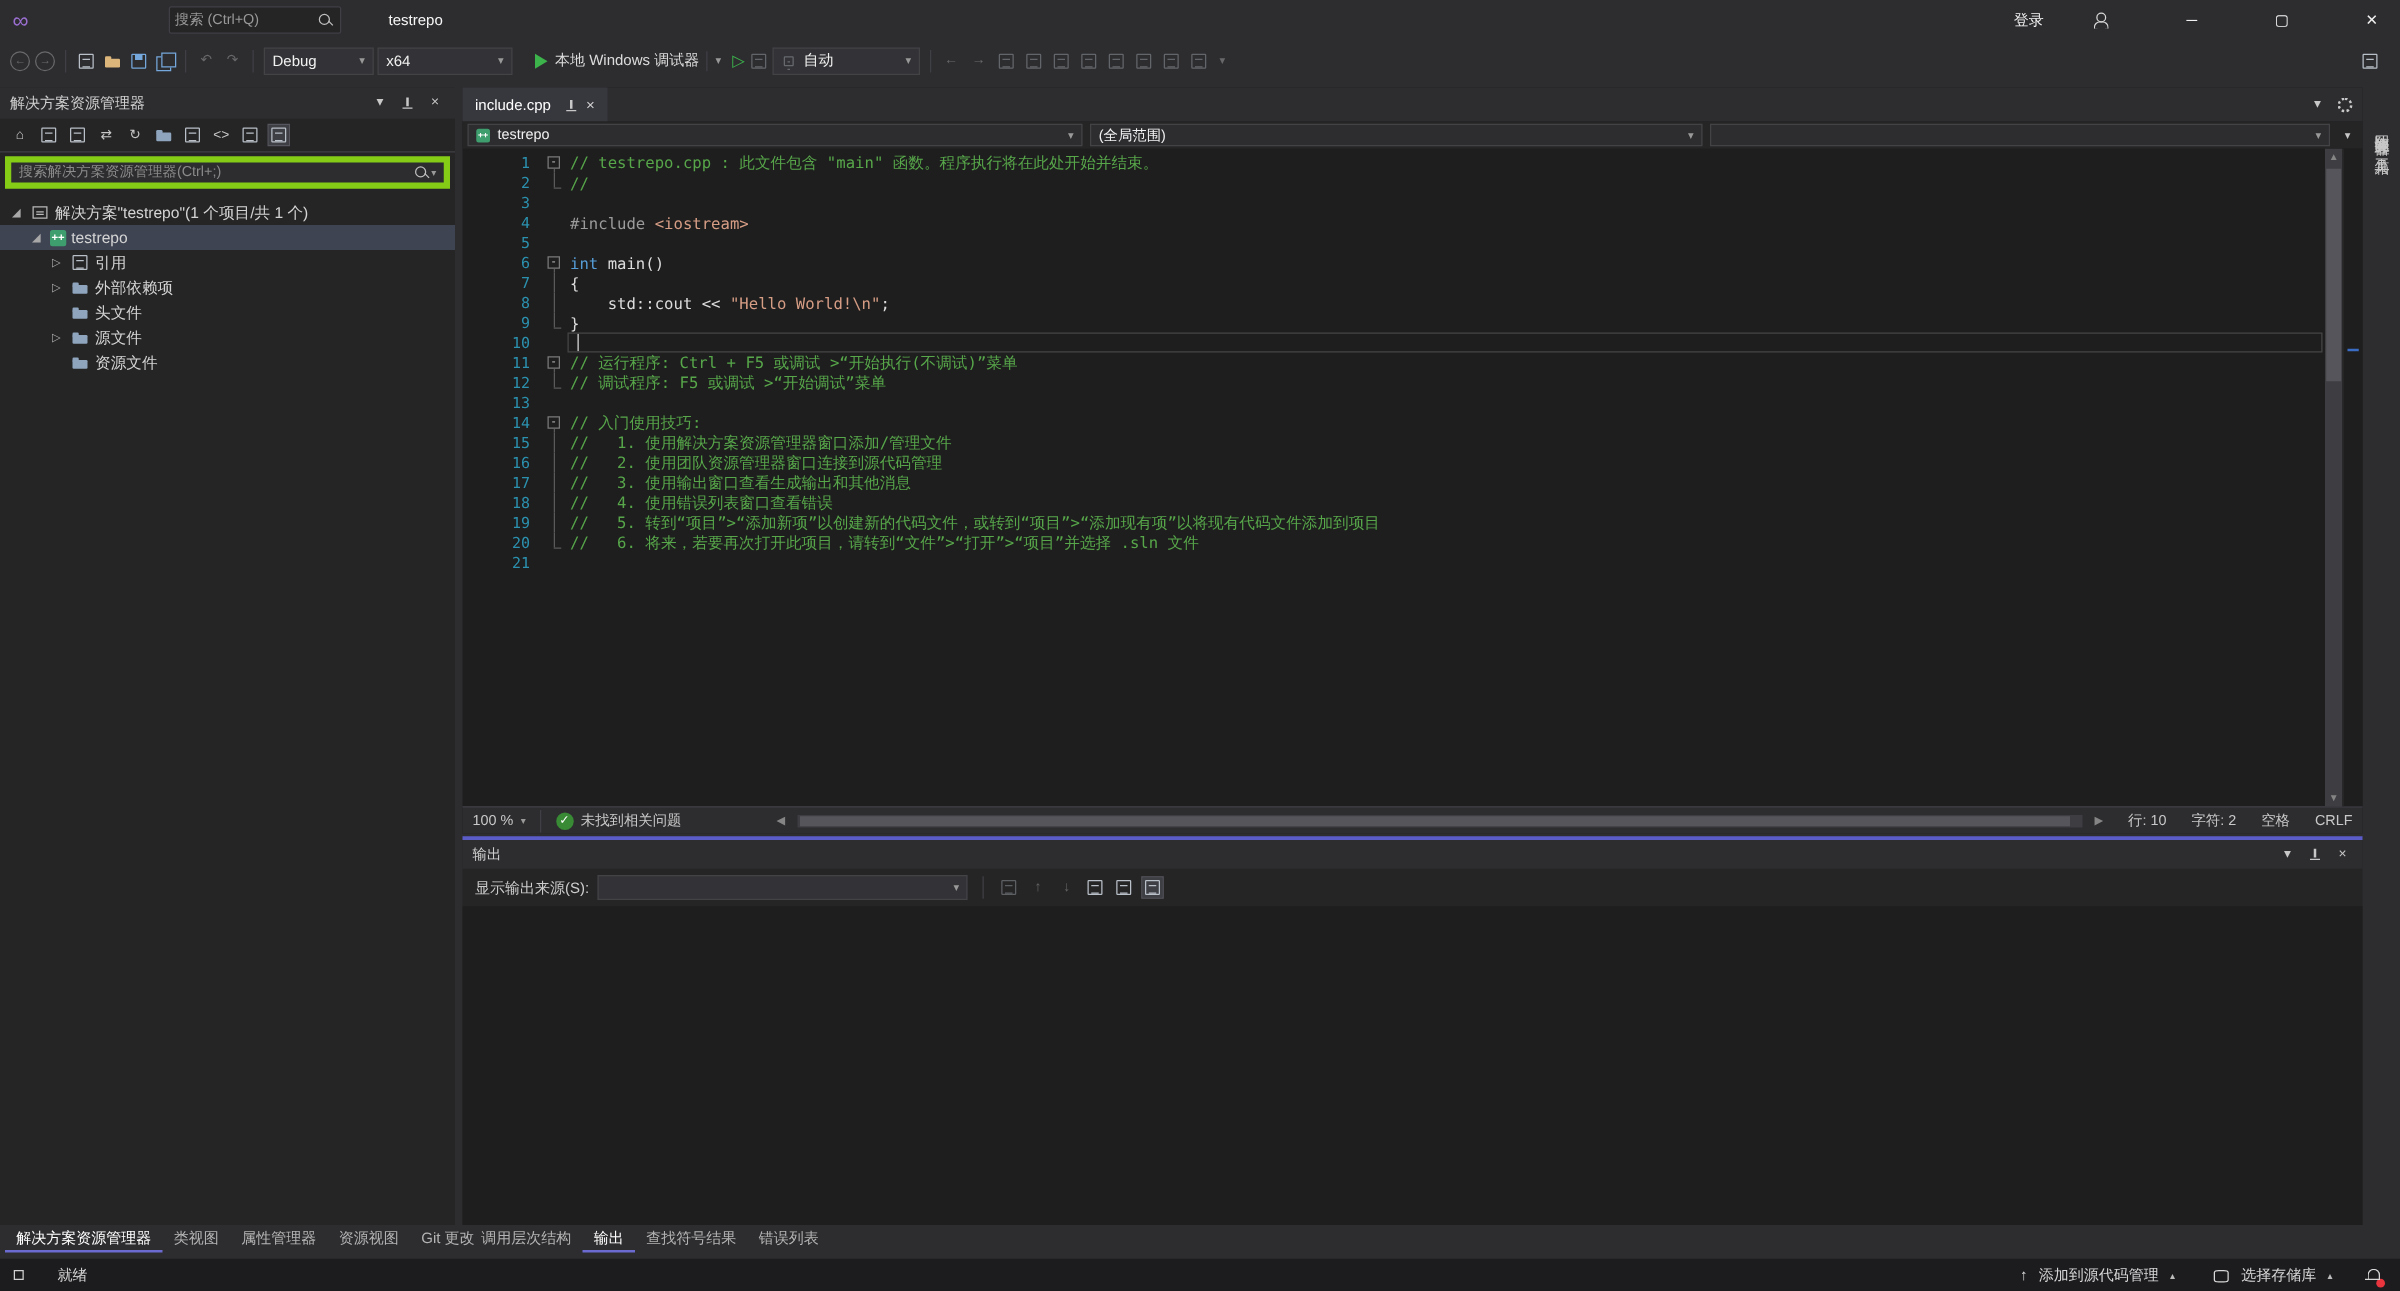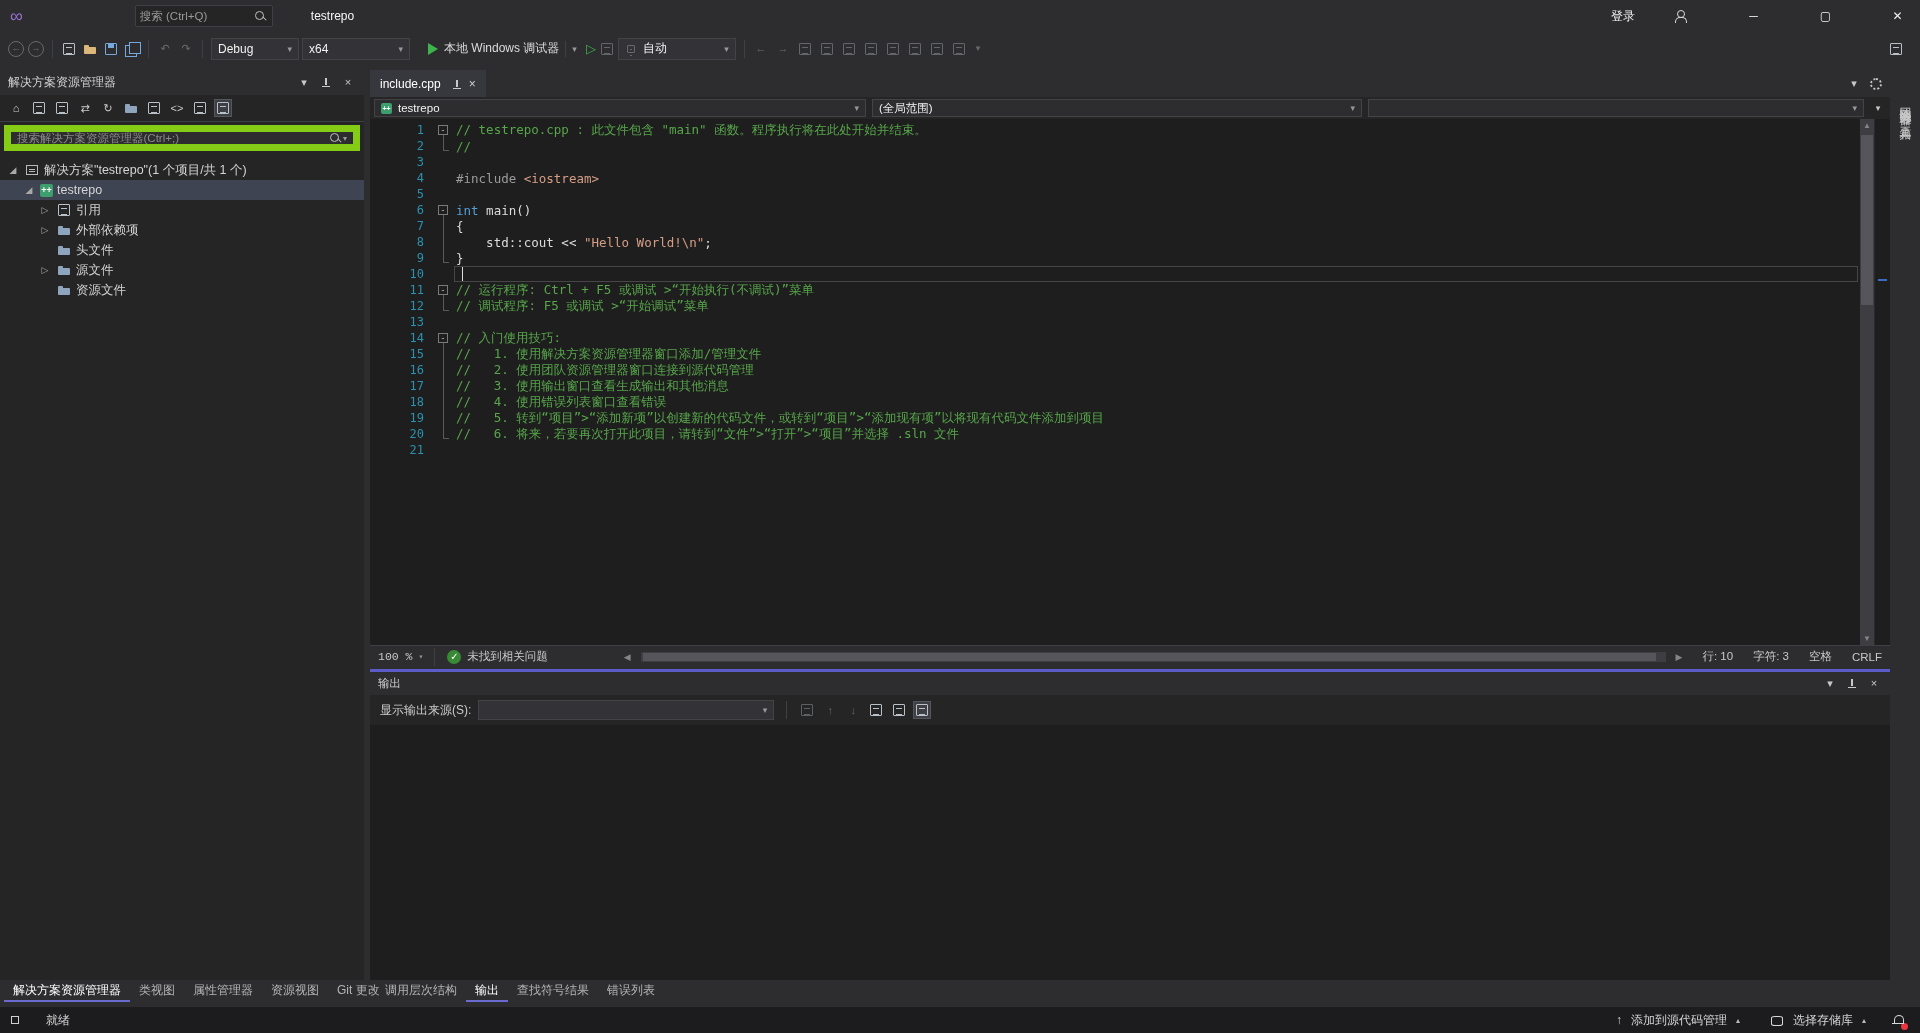--- a/index.html
+++ b/index.html
@@ -63,21 +63,21 @@
   #run-button { display:flex; align-items:center; gap:6px; padding:0 6px; height:24px; color:#dcdcdc; }
   #run-button .divider { width:1px; height:16px; background:#3f3f46; }
   .play-outline { color:#3cb44b; font-size:13px; }
   #feedback-icon { position:absolute; right:16px; }
 
   
   #se-panel { left:0; top:70px; width:364px; height:910px; background:#252526; display:flex; flex-direction:column; }
   #se-header { height:25px; display:flex; align-items:center; padding:0 8px; gap:6px; background:#2d2d30; }
   #se-title { color:#d0d0d0; flex:1; }
   #se-toolbar { height:27px; display:flex; align-items:center; gap:7px; padding:0 8px; border-bottom:1px solid #3f3f46; }
-  #se-search { height:26px; margin:3px 4px; background:#2d2d30; border:7px solid #84cc16; display:flex; align-items:center; padding:0 6px; }
+  #se-search { height:26px; margin:3px 4px; background:#2d2d30; border:5px solid #84cc16; display:flex; align-items:center; padding:0 6px; }
   #se-search input { flex:1; background:transparent; border:none; outline:none; color:#999999; font-size:11.5px; font-family:inherit; }
   #se-search input::placeholder { color:#8a8a8a; }
   #se-tree { padding-top:6px; flex:1; }
   .tree-row { height:20px; display:flex; align-items:center; gap:4px; color:#d4d4d4; font-size:12.5px; white-space:nowrap; }
   .tree-row.sel { background:#3e4452; }
   .expander { width:14px; text-align:center; color:#a8a8a8; font-size:9px; flex:none; }
 
   
   #editor-group { left:370px; top:70px; width:1520px; height:597px; background:#1e1e1e; display:flex; flex-direction:column; }
   #tabstrip { height:27px; background:#2d2d30; display:flex; align-items:stretch; position:relative; }
@@ -105,21 +105,21 @@
   .code-line.current::after { content:""; position:absolute; left:84px; right:2px; top:0; bottom:0; border:1px solid #464646; pointer-events:none; }
   .caret { position:absolute; left:92px; top:1px; width:1px; height:14px; background:#dcdcdc; }
   #vscroll { width:14px; background:#3e3e42; position:relative; flex:none; }
   #vscroll .sarrow { position:absolute; left:0; width:14px; text-align:center; color:#858585; font-size:8px; }
   #vthumb { position:absolute; left:1px; right:1px; top:16px; height:170px; background:#55555b; }
   #annot { width:16px; background:#1e1e1e; border-left:1px solid #2a2a2b; position:relative; flex:none; }
   #caret-mark { position:absolute; left:3px; top:160px; width:9px; height:2px; background:#3a6cc4; }
 
   
   #edit-bottom { height:22px; background:#2d2d30; border-top:1px solid #3f3f46; display:flex; align-items:center; padding:0 8px; gap:6px; color:#c8c8c8; font-size:11.5px; }
-  #zoom-combo { display:flex; align-items:center; gap:6px;font-family:Liberation Mono, monospace; }
+  #zoom-combo { display:flex; align-items:center; gap:6px; }
   #health { display:flex; align-items:center; gap:5px; }
   #hscroll { flex:1; height:10px; margin:0 4px 0 86px; background:#3e3e42; position:relative; }
   #hthumb { position:absolute; left:2px; right:10px; top:1px; bottom:1px; background:#55555b; }
   .sarrow-h { color:#858585; font-size:9px; }
   .ed-status { margin-left:14px; }
 
   
   #splitter { left:370px; top:669px; width:1520px; height:3px; background:#5c5cc9; }
   #output-panel { left:370px; top:672px; width:1520px; height:308px; background:#252526; display:flex; flex-direction:column; }
   #out-header { height:23px; background:#2d2d30; display:flex; align-items:center; padding:0 8px; gap:6px; }
@@ -470,21 +470,21 @@
     <span id="health">
       <span class="i i-check"></span>
       <span>未找到相关问题</span>
     </span>
     <span class="sarrow-h" style="margin-left:70px">◀</span>
     <div id="hscroll" style="margin-left:4px">
       <div id="hthumb"></div>
     </div>
     <span class="sarrow-h">▶</span>
     <span class="ed-status">行: 10</span>
-    <span class="ed-status">字符: 3</span>
+    <span class="ed-status">字符: 2</span>
     <span class="ed-status">空格</span>
     <span class="ed-status">CRLF</span>
   </div>
 </div>
 
 <div id="splitter" class="abs"></div>
 <div id="output-panel" class="abs">
   <div id="out-header">
     <span id="out-title">输出</span>
     <span id="out-header-icons" style="display:flex;gap:6px">

